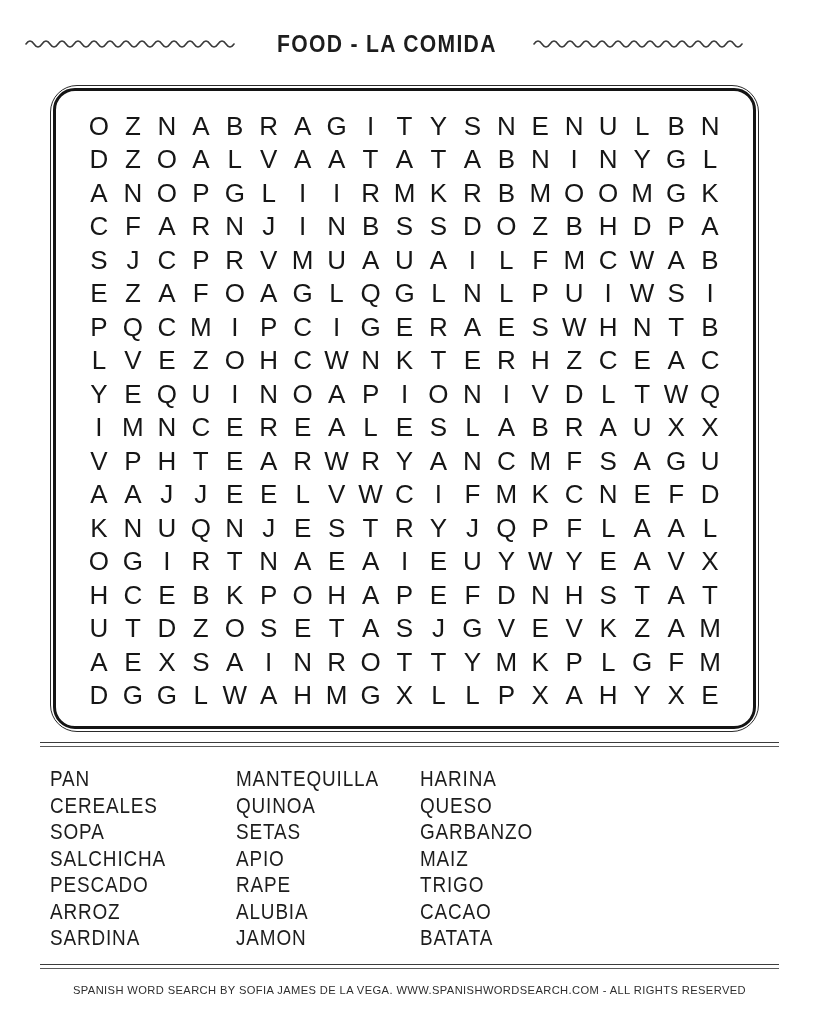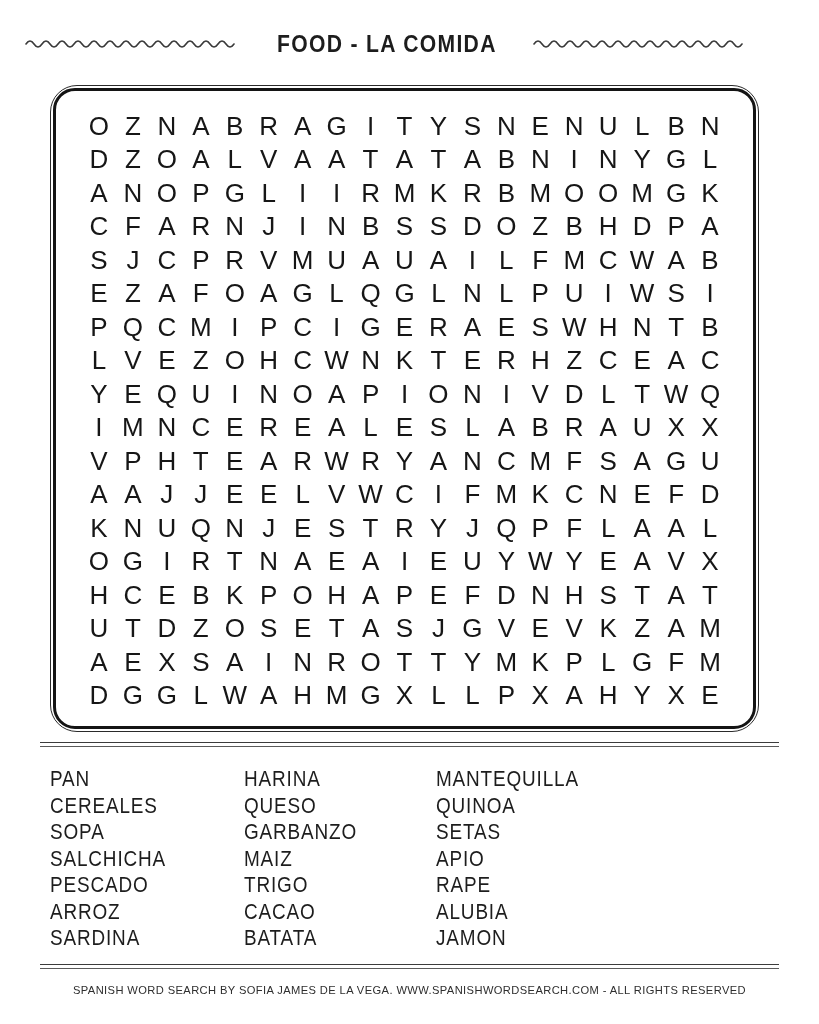--- a/index.html
+++ b/index.html
@@ -58,21 +58,20 @@
     border-bottom: 1px solid #5a5a5a;
   }
   .rule-top { top: 742px; }
   .rule-bottom { top: 964px; }
 
   
   .word-list {
     position: absolute; top: 766px; left: 50px; right: 30px;
     display: grid;
     grid-template-columns: 186px 184px 179px auto;
-    gap: 8px;
   }
   .word-col { display: block; }
   .word-item {
     margin: 0; padding: 0;
     font-size: 22px; font-weight: 500;
     line-height: 26.5px; letter-spacing: 1px;
     white-space: nowrap;
     transform: scaleX(.86); transform-origin: 0 50%;
   }
 
@@ -453,36 +452,36 @@
       <div class="word-col">
         <p class="word-item">PAN</p>
         <p class="word-item">CEREALES</p>
         <p class="word-item">SOPA</p>
         <p class="word-item">SALCHICHA</p>
         <p class="word-item">PESCADO</p>
         <p class="word-item">ARROZ</p>
         <p class="word-item">SARDINA</p>
       </div>
       <div class="word-col">
+        <p class="word-item">MANTEQUILLA</p>
+        <p class="word-item">QUINOA</p>
+        <p class="word-item">SETAS</p>
+        <p class="word-item">APIO</p>
+        <p class="word-item">RAPE</p>
+        <p class="word-item">ALUBIA</p>
+        <p class="word-item">JAMON</p>
+      </div>
+      <div class="word-col">
         <p class="word-item">HARINA</p>
         <p class="word-item">QUESO</p>
         <p class="word-item">GARBANZO</p>
         <p class="word-item">MAIZ</p>
         <p class="word-item">TRIGO</p>
         <p class="word-item">CACAO</p>
         <p class="word-item">BATATA</p>
       </div>
-      <div class="word-col">
-        <p class="word-item">MANTEQUILLA</p>
-        <p class="word-item">QUINOA</p>
-        <p class="word-item">SETAS</p>
-        <p class="word-item">APIO</p>
-        <p class="word-item">RAPE</p>
-        <p class="word-item">ALUBIA</p>
-        <p class="word-item">JAMON</p>
-      </div>
     </div>
 
   <div class="double-rule rule-bottom"></div>
 
   <div class="footer">SPANISH WORD SEARCH BY SOFIA JAMES DE LA VEGA. WWW.SPANISHWORDSEARCH.COM  - ALL RIGHTS RESERVED</div>
 
 </div>
 
 </body></html>

